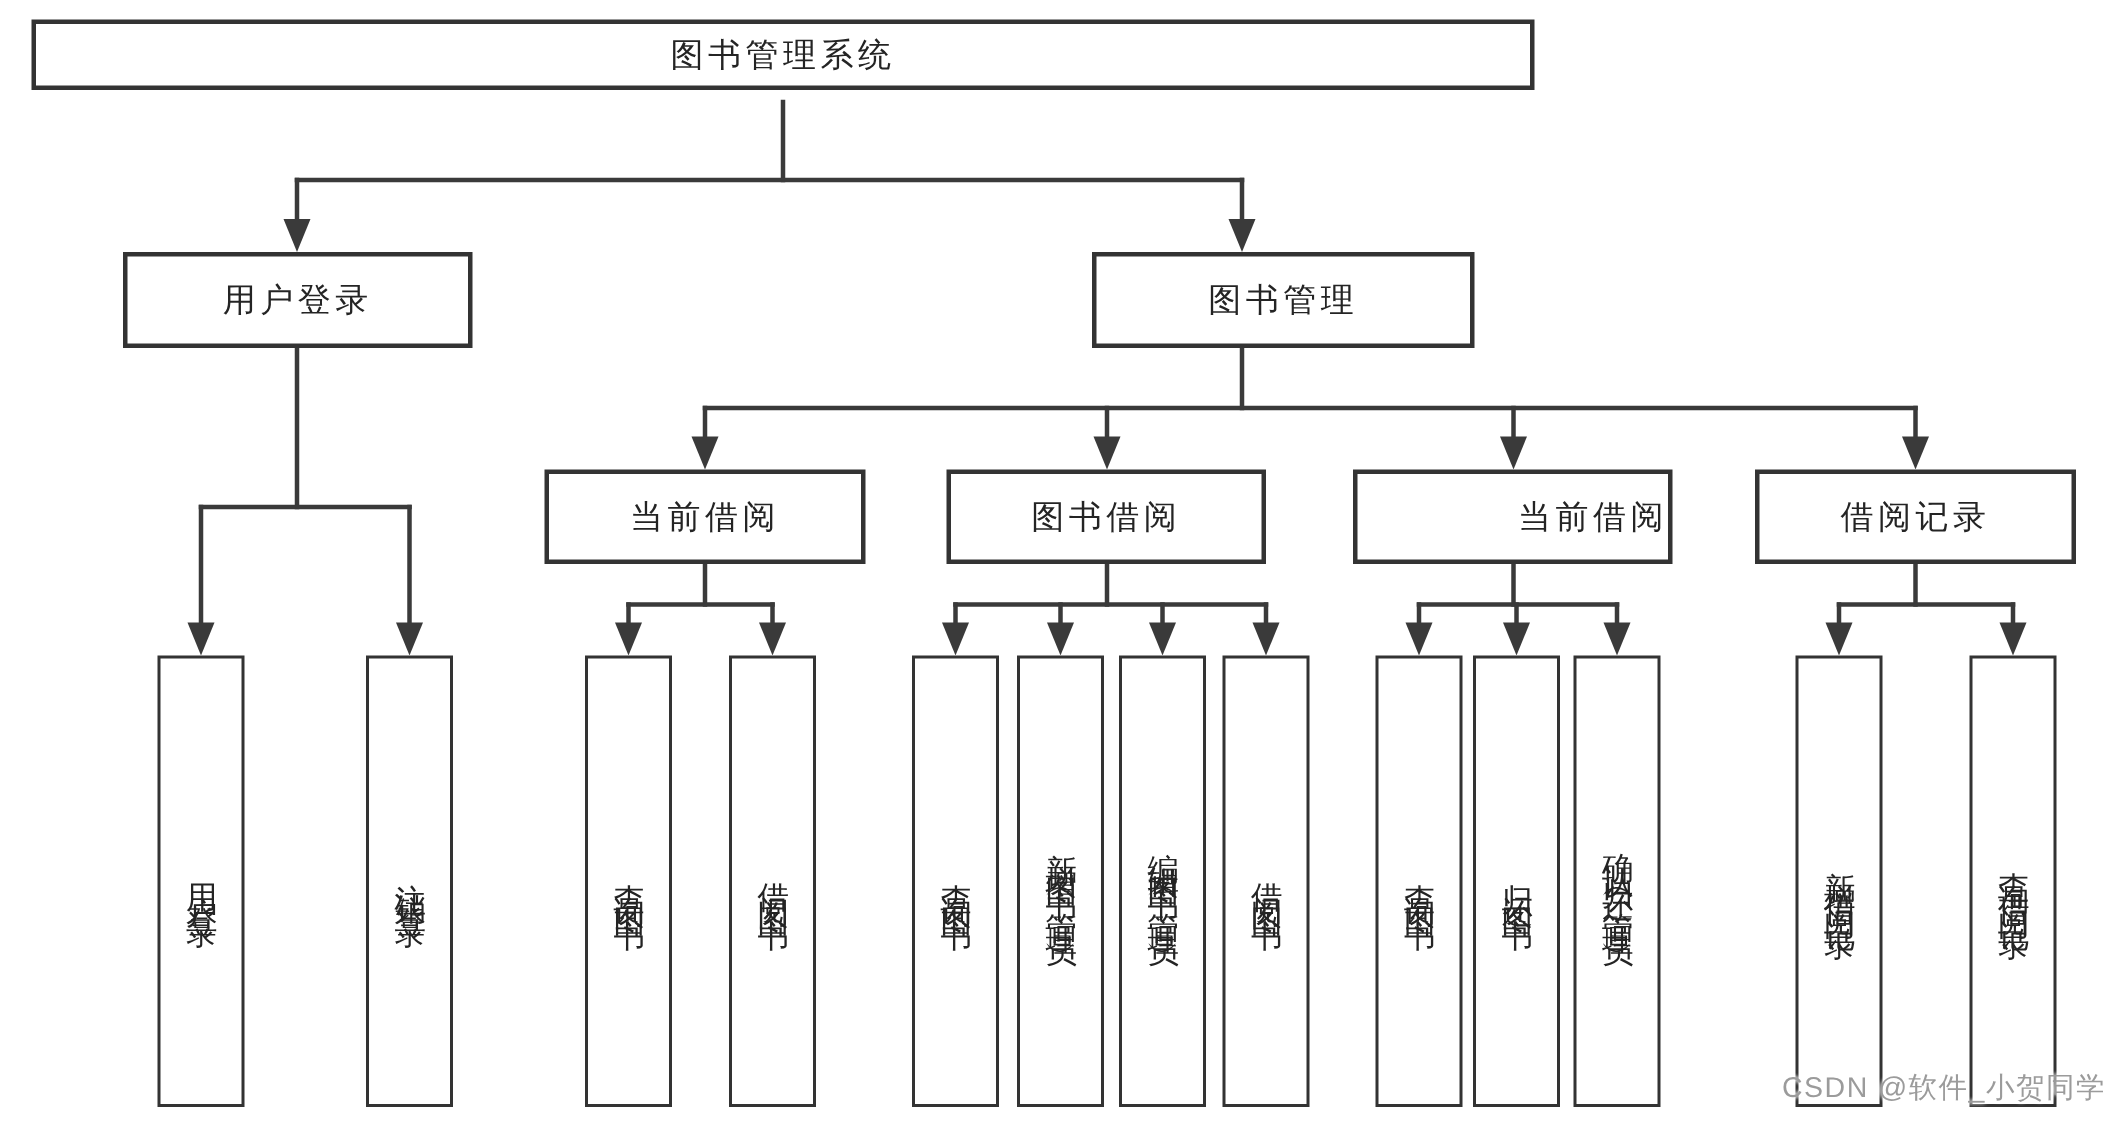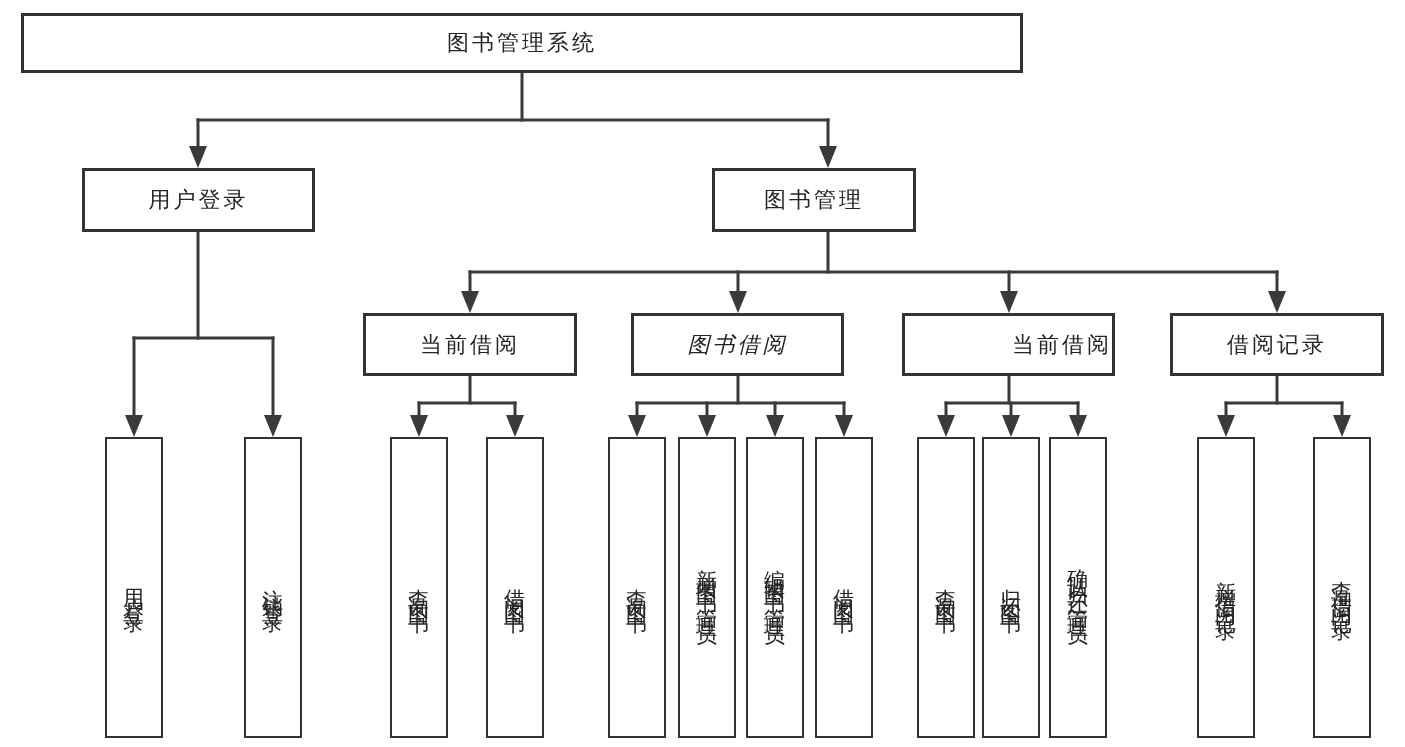--- a/index.html
+++ b/index.html
@@ -106,35 +106,35 @@
     <g>
       <line x1="1277" y1="376" x2="1277" y2="403"></line>
       <line x1="1226" y1="403" x2="1342" y2="403"></line>
       <line x1="1226" y1="403" x2="1226" y2="420"></line>
       <line x1="1342" y1="403" x2="1342" y2="420"></line>
       <polygon points="1217,415 1235,415 1226,437"></polygon>
       <polygon points="1333,415 1351,415 1342,437"></polygon>
     </g>
   </svg>
 
-  <div class="wbox" style="left:21px; top:13px; width:1002px; height:60px;">
+  <div class="wbox" style="left:21px; top:13px; width:1002px; height:47px;">
     <span class="label">图书管理系统</span>
   </div>
 
   <div class="wbox" style="left:82px; top:168px; width:233px; height:64px;">
     <span class="label">用户登录</span>
   </div>
-  <div class="wbox" style="left:712px; top:168px; width:204px; height:64px;">
+  <div class="wbox" style="left:728px; top:168px; width:255px; height:64px;">
     <span class="label">图书管理</span>
   </div>
 
   <div class="wbox" style="left:363px; top:313px; width:214px; height:63px;">
     <span class="label">当前借阅</span>
   </div>
-  <div class="wbox" style="left:631px; top:313px; width:213px; height:63px;font-style:italic;">
+  <div class="wbox" style="left:631px; top:313px; width:213px; height:63px;">
     <span class="label">图书借阅</span>
   </div>
   <div class="wbox" style="left:902px; top:313px; width:213px; height:63px;justify-content:flex-end;">
     <span class="label">当前借阅</span>
   </div>
   <div class="wbox" style="left:1170px; top:313px; width:214px; height:63px;">
     <span class="label">借阅记录</span>
   </div>
 
   <div class="tbox" style="left:105px;">
@@ -174,14 +174,15 @@
     <span class="vlabel">确认归还（管理员）</span>
   </div>
 
   <div class="tbox" style="left:1197px;">
     <span class="vlabel">新增借阅记录</span>
   </div>
   <div class="tbox" style="left:1313px;">
     <span class="vlabel">查询借阅记录</span>
   </div>
 
+  <div class="watermark">CSDN @软件_小贺同学</div>
 
 </div>
 
 </body></html>

